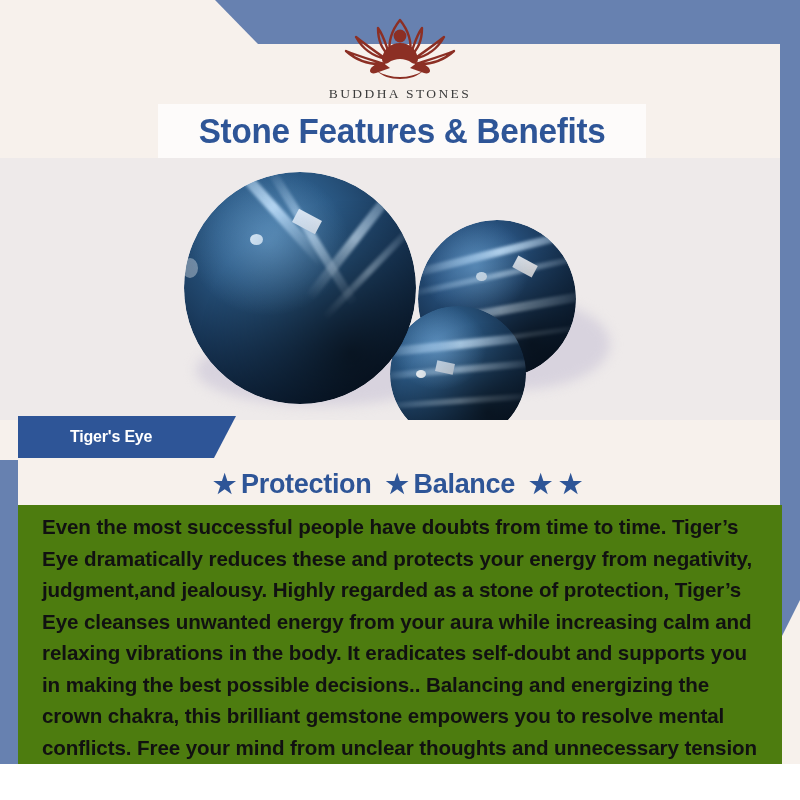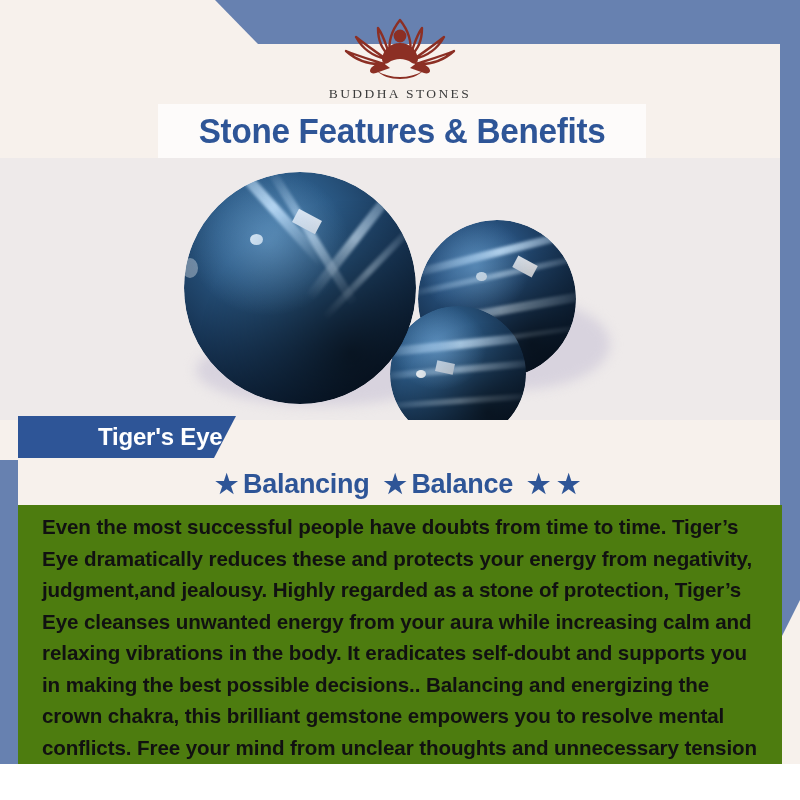--- a/index.html
+++ b/index.html
@@ -143,23 +143,23 @@
     position: absolute;
     top: 416px; left: 18px;
     width: 218px; height: 42px;
     background: #2e5597;
     clip-path: polygon(0 0, 218px 0, 196px 42px, 0 42px);
     z-index: 6;
     display: flex;
     align-items: center;
   }
   .name-text {
-    margin-left: 80px;
+    margin-left: 52px;
     color: #ffffff;
-    font-size: 24px;
+    font-size: 16px;
     font-weight: bold;
     letter-spacing: -0.2px;
   }
 
   
   .benefits {
     position: absolute;
     top: 462px; left: 0;
     width: 800px; height: 44px;
     z-index: 6;
@@ -276,21 +276,21 @@
     </div>
   </div>
 
   <div class="name-banner">
     <span class="name-text">Tiger's Eye</span>
   </div>
 
   <div class="benefits">
     <div class="benefit">
       <span class="star">★</span>
-      <span>Balancing</span>
+      <span>Protection</span>
     </div>
     <div class="benefit">
       <span class="star">★</span>
       <span>Balance</span>
     </div>
     <div class="benefit">
       <span class="star">★</span>
     </div>
     <div class="benefit">
       <span class="star">★</span>

